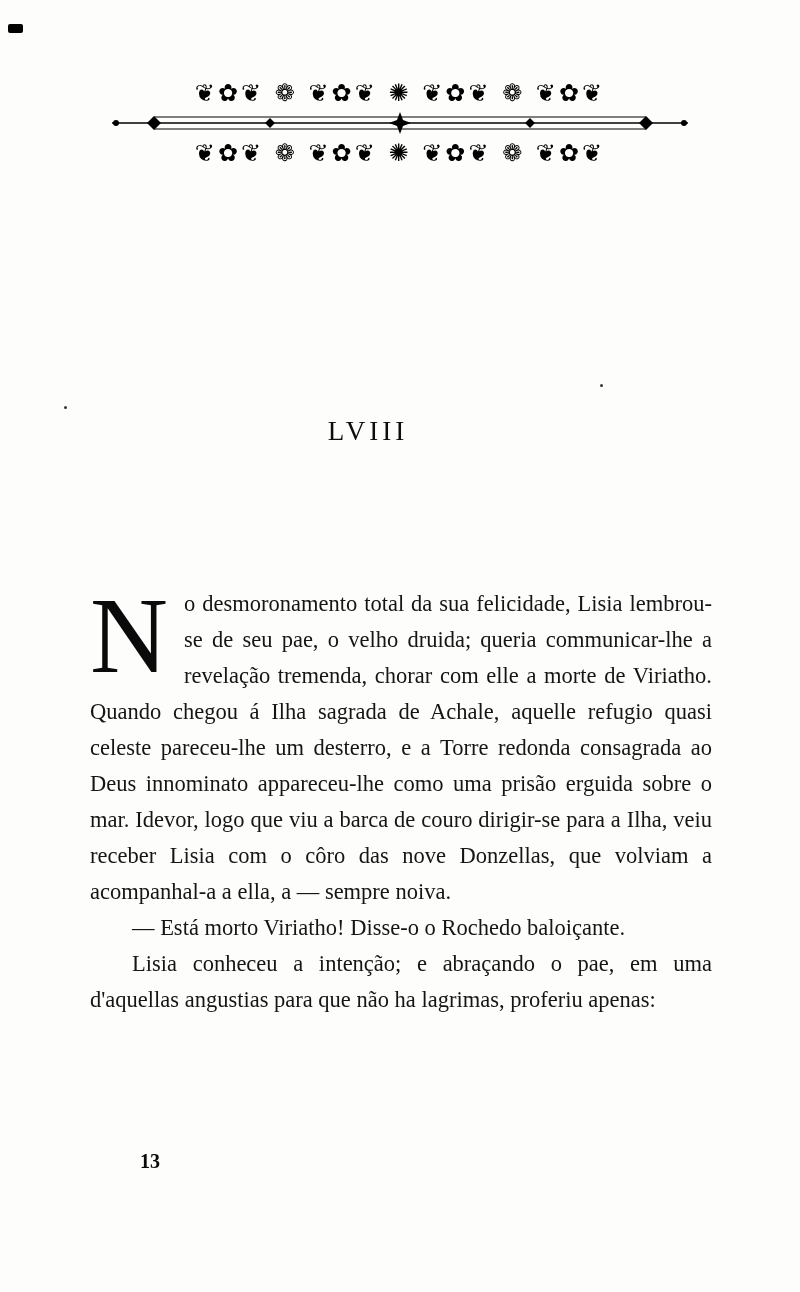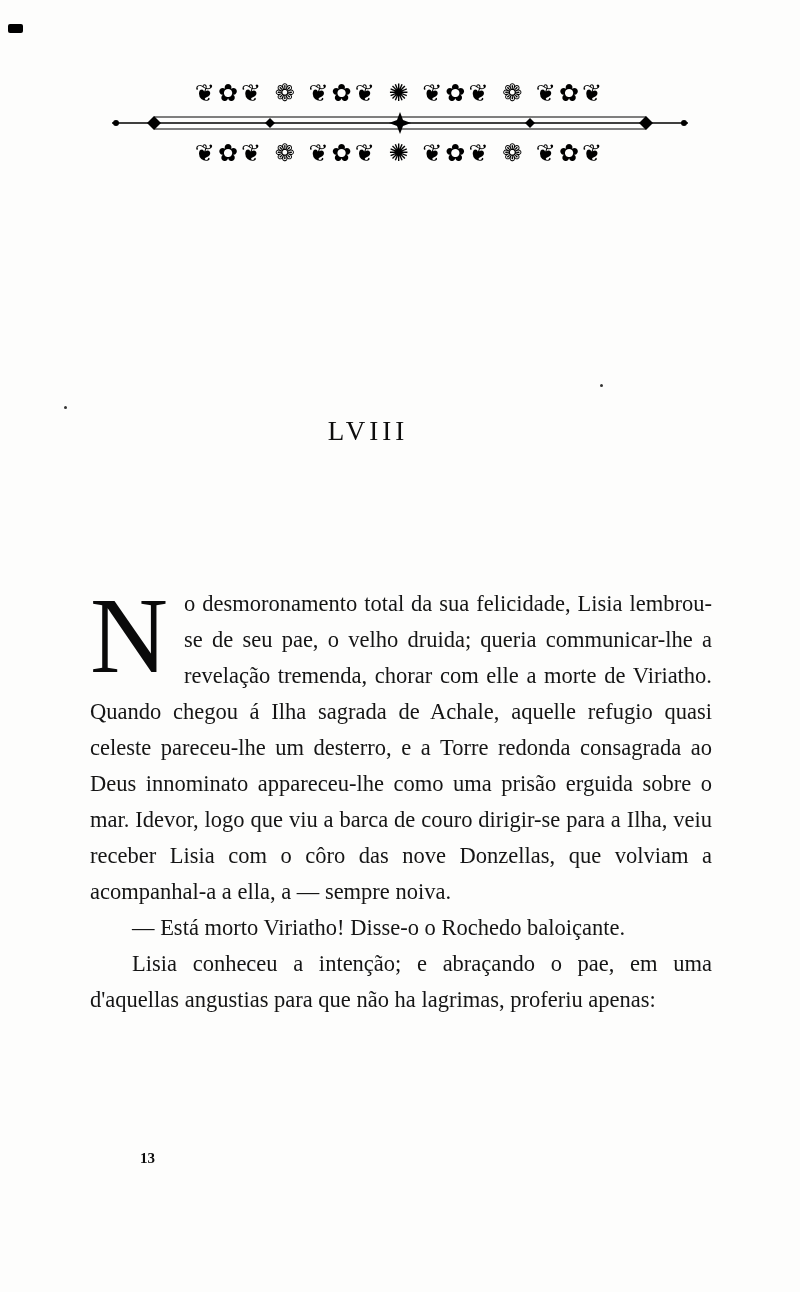--- a/index.html
+++ b/index.html
@@ -91,21 +91,21 @@
     padding: 6px 16px 0 0;
     font-weight: 500;
     color: #0a0a0a;
   }
 
   
   .page-number {
     position: absolute;
     left: 140px;
     top: 1150px;
-    font-size: 15px;
+    font-size: 20px;
     font-weight: bold;
     color: #0a0a0a;
   }
 </style>
 </head>
 <body>
 
 <div class="page">
 
   <div class="artifact blob"></div>

